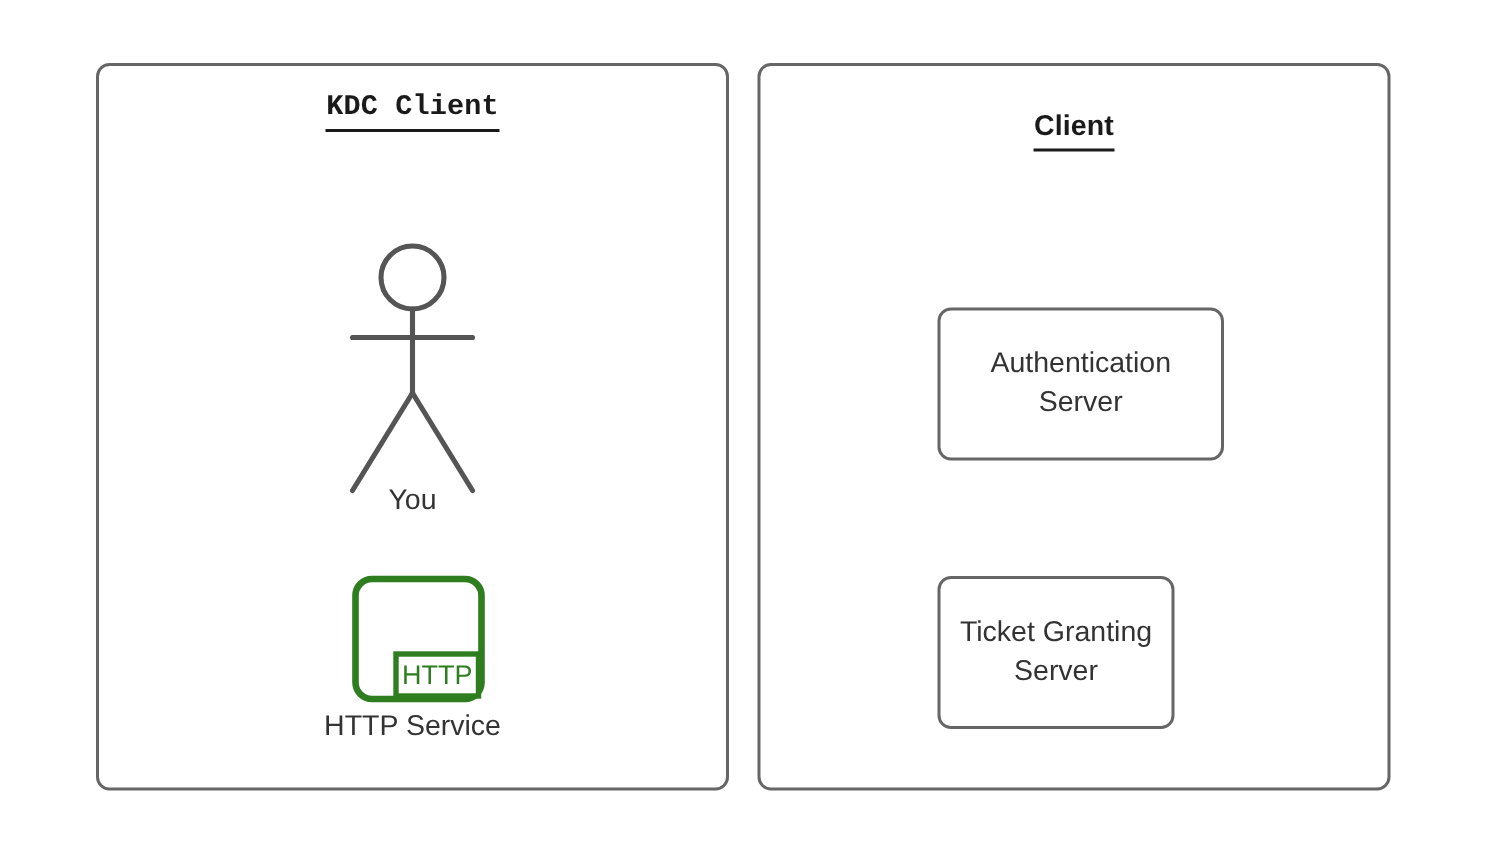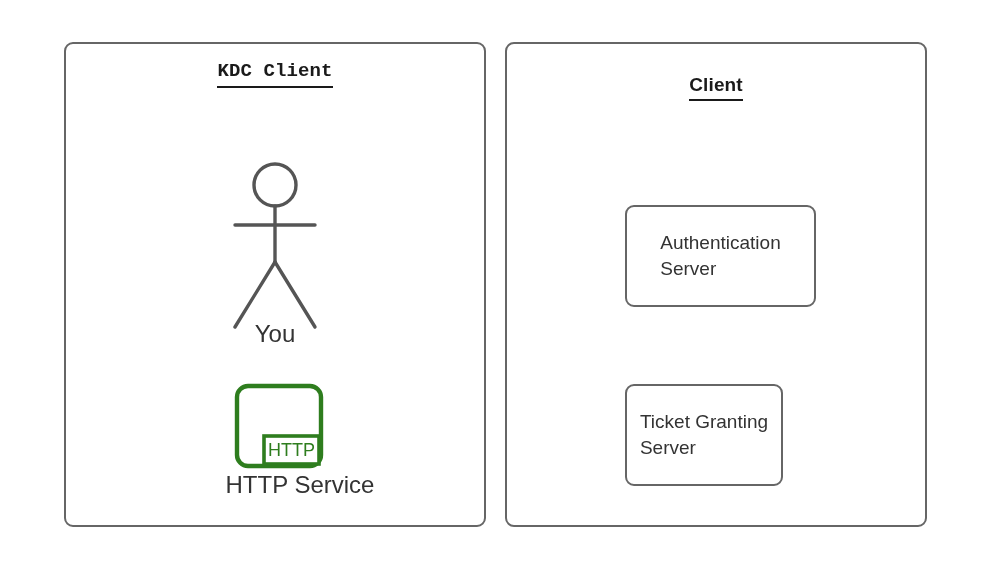--- a/index.html
+++ b/index.html
@@ -68,21 +68,21 @@
     width: 126px;
     height: 180px;
   }
   #actor svg { display: block; }
 
   .figure-label {
     position: absolute;
     left: 0;
     width: 100%;
     text-align: center;
-    font-size: 24px;
+    font-size: 19px;
     color: #333333;
     line-height: 24px;
   }
   #label-you {
     top: 322px;
     left: 64px;
     width: 422px;
   }
 
   
@@ -92,35 +92,35 @@
     top: 380px;
     width: 96px;
     height: 92px;
   }
   #http-icon svg { display: block; }
 
   #label-http {
     top: 473px;
     left: 64px;
     width: 422px;
-    margin-left: 25px;
   }
 
   
   .server-box {
     position: absolute;
     box-sizing: border-box;
     background: #ffffff;
     border: 2px solid #666666;
     border-radius: 9px;
     display: flex;
     align-items: center;
     justify-content: center;
   }
   .server-box .server-label {
+    text-align: center;
     font-size: 19px;
     color: #333333;
     line-height: 26px;
     padding: 0 10px;
     white-space: pre-line;
   }
   #box-auth {
     left: 625px;
     top: 205px;
     width: 191px;

